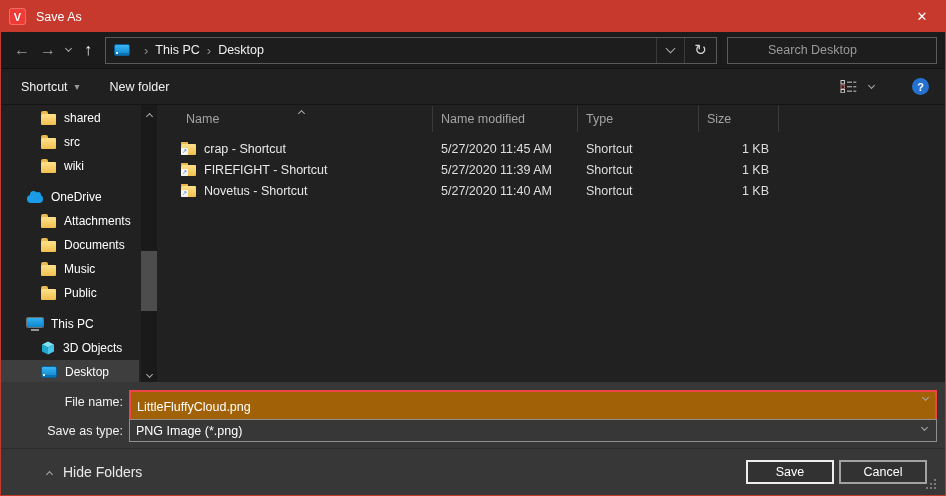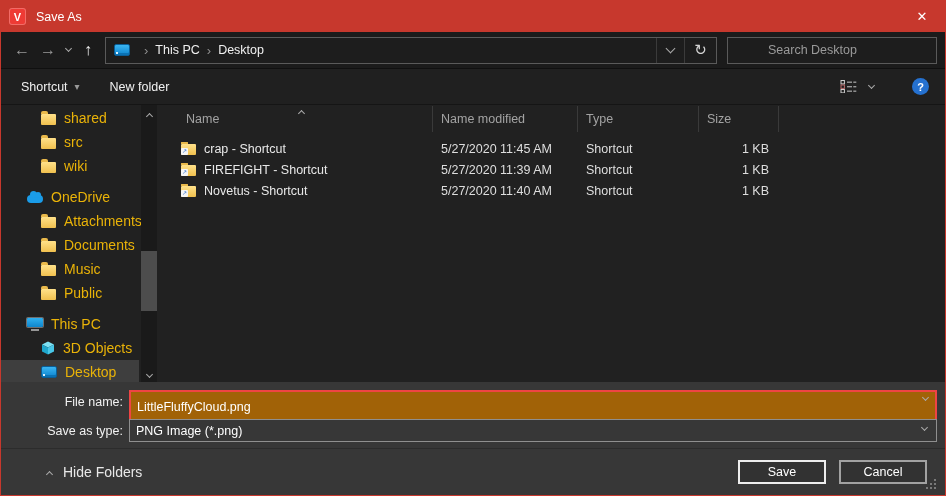--- a/index.html
+++ b/index.html
@@ -59,21 +59,21 @@
   .org-caret{color:#9a9a9a;font-size:10px;}
   .tool-right{margin-left:auto;display:flex;align-items:center;gap:12px;margin-right:16px;}
   .help-circle{width:17px;height:17px;border-radius:50%;background:#2571d0;color:#fff;font-size:11px;
     font-weight:bold;display:flex;align-items:center;justify-content:center;}
 
   
   .main{flex:1;display:flex;border-top:1px solid #151515;background:#212121;min-height:0;}
 
   
   .sidebar{width:160px;flex:0 0 auto;position:relative;padding-top:1px;overflow:hidden;}
-  .sb-item{height:24px;display:flex;align-items:center;gap:8px;color:#eab308;font-size:14px;
+  .sb-item{height:24px;display:flex;align-items:center;gap:8px;color:#ffffff;font-size:12px;
     margin-right:22px;white-space:nowrap;}
   .sb-item.lvl1{padding-left:26px;}
   .sb-item.lvl2{padding-left:40px;}
   .sb-item.selected{background:#3e3e3e;}
   .sb-gap{height:7px;}
 
   .i-folder{position:relative;width:15px;height:11px;background:linear-gradient(#ffe18a,#f0c04e);
     border-radius:1px;flex:0 0 auto;margin-top:2px;}
   .i-folder::before{content:"";position:absolute;top:-3px;left:0;width:7px;height:3px;background:#e9b94b;
     border-radius:2px 2px 0 0;}
@@ -119,21 +119,21 @@
   .fn-wrap input{width:100%;height:33px;border:2px solid #ef4444;background:#a16207;color:#fff;
     font-size:12.5px;padding:0 24px 0 6px;outline:none;font-family:"Liberation Sans",sans-serif;}
   .field-chev{position:absolute;right:9px;top:8px;}
   .ft-select{position:relative;height:23px;border:1px solid #8f8f8f;background:#373737;color:#fff;
     font-size:12.5px;display:flex;align-items:center;padding:0 24px 0 6px;}
 
   
   .footer{height:47px;background:#373737;border-top:1px solid #2c2c2c;display:flex;align-items:center;
     padding:0 18px 0 46px;flex:0 0 auto;position:relative;}
   .hide-folders{display:flex;align-items:center;gap:11px;color:#e8e8e8;font-size:14px;}
-  .btns{margin-left:auto;display:flex;gap:13px;text-align:right;}
+  .btns{margin-left:auto;display:flex;gap:5px;text-align:right;}
   .btn{width:88px;height:24px;background:#323232;color:#fff;font-size:12.5px;
     display:flex;align-items:center;justify-content:center;font-family:"Liberation Sans",sans-serif;}
   .btn.primary{border:2px solid #ededed;}
   .btn.secondary{border:2px solid #a2a2a2;}
   .grip{position:absolute;right:9px;bottom:6px;width:2px;height:2px;background:#7a7a7a;
     box-shadow:0 -4px #7a7a7a,0 -8px #7a7a7a,-4px 0 #7a7a7a,-8px 0 #7a7a7a,-4px -4px #7a7a7a;}
 </style>
 </head>
 <body>
 

